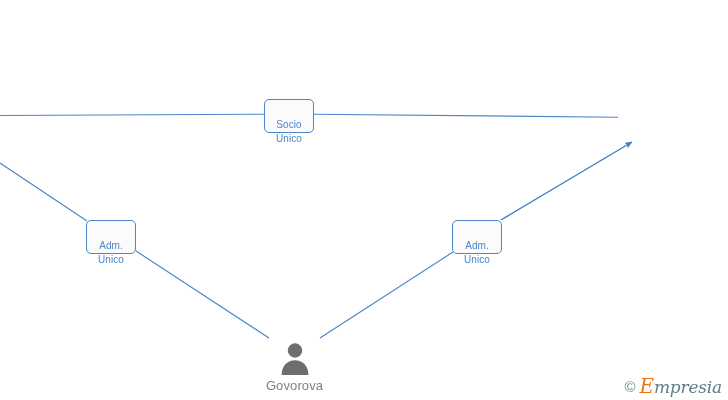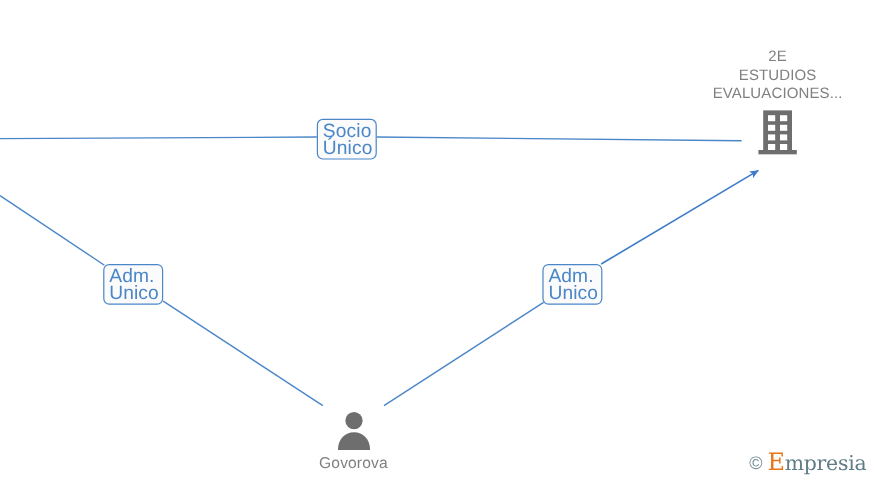--- a/index.html
+++ b/index.html
@@ -27,23 +27,24 @@
   }
 
   
   .rel-box {
     position: absolute;
     box-sizing: border-box;
     border: 1px solid #4a86c8;
     border-radius: 5px;
     background: #fbfbfb;
     color: #4a86c8;
-    font-size: 16px;
+    font-size: 10px;
     line-height: 14px;
-    padding: 3px 4px 2px 4px;
+    text-align: center;
+    padding: 18px 4px 2px 4px;
     letter-spacing: 0.1px;
     white-space: nowrap;
     z-index: 4;
   }
   .rel-box span { display: block; }
 
   #rel-socio-unico { left: 264px; top: 99px;  width: 50px; height: 34px; }
   #rel-adm-left    { left: 86px;  top: 220px; width: 50px; height: 34px; }
   #rel-adm-right   { left: 452px; top: 220px; width: 50px; height: 34px; }
 
@@ -100,20 +101,21 @@
     gap: 4px;
     z-index: 6;
   }
   #wm-copyright {
     color: #6f8a93;
     font-size: 15px;
     line-height: 15px;
   }
   #wm-wordmark {
     font-family: "DejaVu Serif", serif;
+    font-style: italic;
     font-size: 17px;
     line-height: 18px;
     color: #5f7d86;
     letter-spacing: -0.2px;
   }
   #wm-wordmark .wm-first {
     color: #e8761a;
     font-size: 20px;
   }
 </style>
@@ -150,45 +152,20 @@
   <div class="rel-box" id="rel-adm-left">
     <span>Adm.</span>
     <span>Unico</span>
   </div>
 
   <div class="rel-box" id="rel-adm-right">
     <span>Adm.</span>
     <span>Unico</span>
   </div>
 
-  <div id="company-node">
-    <div id="company-name">
-      <span>2E</span>
-      <span>ESTUDIOS</span>
-      <span>EVALUACIONES...</span>
-    </div>
-    <div id="company-icon-wrap">
-      <svg width="36" height="40" viewBox="0 0 36 40" aria-hidden="true">
-
-        <rect x="6" y="2" width="24" height="33" fill="#6e6e6e"></rect>
-
-        <rect x="2" y="35" width="32" height="3.6" fill="#6e6e6e"></rect>
-
-        <rect x="10" y="6" width="6" height="5" fill="#ffffff"></rect>
-        <rect x="20" y="6" width="6" height="5" fill="#ffffff"></rect>
-        <rect x="10" y="14" width="6" height="5" fill="#ffffff"></rect>
-        <rect x="20" y="14" width="6" height="5" fill="#ffffff"></rect>
-        <rect x="10" y="22" width="6" height="5" fill="#ffffff"></rect>
-        <rect x="20" y="22" width="6" height="5" fill="#ffffff"></rect>
-
-        <rect x="10" y="30" width="6" height="5" fill="#ffffff"></rect>
-        <rect x="20" y="30" width="6" height="5" fill="#ffffff"></rect>
-      </svg>
-    </div>
-  </div>
 
   <div id="person-node">
     <div id="person-icon-wrap">
       <svg width="34" height="34" viewBox="0 0 34 34" aria-hidden="true">
         <circle cx="17" cy="9.5" r="7.2" fill="#6e6e6e"></circle>
         <path d="M3.6,34 C3.6,24.6 9.6,19.2 17,19.2 C24.4,19.2 30.4,24.6 30.4,34 Z" fill="#6e6e6e"></path>
       </svg>
     </div>
     <div id="person-name">Govorova</div>
   </div>

